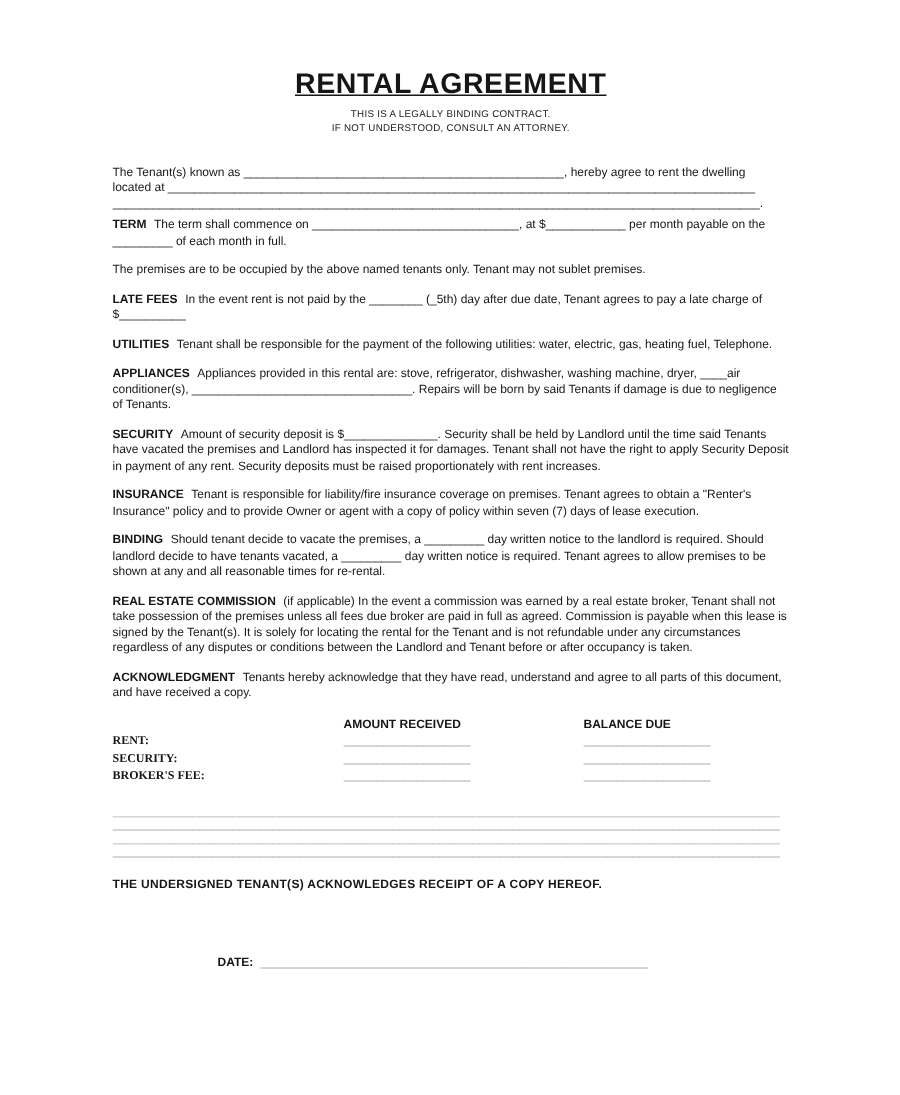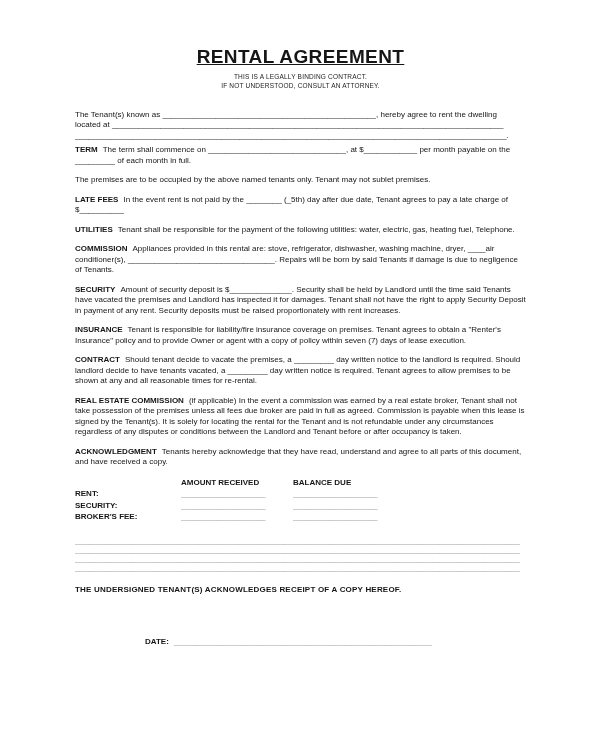--- a/index.html
+++ b/index.html
@@ -27,23 +27,23 @@
     font-size:8px; line-height:10.5px;
   }
   .line { white-space:nowrap; overflow:hidden; }
   .intro { margin-bottom:4px; }
   .occupancy { margin-bottom:11px; }
   .section { margin-bottom:9px; }
   .lbl { font-weight:bold; margin-right:5px; }
   .lbl0 { font-weight:bold; }
 
   .pay-table { margin-top:3px; margin-bottom:13px; }
-  .pt-row { display:grid; grid-template-columns:106px 112px auto; line-height:11.5px; }
+  .pt-row { display:grid; grid-template-columns:106px 112px auto; line-height:11.5px;gap:48px; }
   .pt-head span { font-weight:bold; }
-  .pt-label { font-weight:bold; }
+  .pt-label { font-weight:bold;font-family:Liberation Serif, serif; }
   .pt-blank { color:#9a9a9a; white-space:nowrap; overflow:hidden; }
 
   .blanks { margin-bottom:13px; }
   .blank-line { color:#9a9a9a; white-space:nowrap; overflow:hidden; line-height:9px; }
 
   .undersigned { font-weight:bold; text-align:left; margin-bottom:15px; letter-spacing:0.2px; }
   .date-line { margin-left:70px; margin-bottom:24px; white-space:nowrap; overflow:hidden;margin-top:42px; }
   .date-blank { color:#9a9a9a; }
   .sig-line { display:flex; white-space:nowrap; overflow:hidden; }
   .sig-group.tenant { }
@@ -73,33 +73,33 @@
 
   <div class="section">
     <span class="lbl">LATE FEES</span><span>In the event rent is not paid by the ________ (_5th) day after due date, Tenant agrees to pay a late charge of $__________</span>
   </div>
 
   <div class="section">
     <span class="lbl">UTILITIES</span><span>Tenant shall be responsible for the payment of the following utilities: water, electric, gas, heating fuel, Telephone.</span>
   </div>
 
   <div class="section">
-    <span class="lbl">COMMISSION</span><span>Appliances provided in this rental are: stove, refrigerator, dishwasher, washing machine, dryer, ____air conditioner(s), _________________________________. Repairs will be born by said Tenants if damage is due to negligence of Tenants.</span>
+    <span class="lbl">APPLIANCES</span><span>Appliances provided in this rental are: stove, refrigerator, dishwasher, washing machine, dryer, ____air conditioner(s), _________________________________. Repairs will be born by said Tenants if damage is due to negligence of Tenants.</span>
   </div>
 
   <div class="section">
     <span class="lbl">SECURITY</span><span>Amount of security deposit is $______________. Security shall be held by Landlord until the time said Tenants have vacated the premises and Landlord has inspected it for damages. Tenant shall not have the right to apply Security Deposit in payment of any rent. Security deposits must be raised proportionately with rent increases.</span>
   </div>
 
   <div class="section">
     <span class="lbl">INSURANCE</span><span>Tenant is responsible for liability/fire insurance coverage on premises. Tenant agrees to obtain a "Renter's Insurance" policy and to provide Owner or agent with a copy of policy within seven (7) days of lease execution.</span>
   </div>
 
   <div class="section">
-    <span class="lbl">CONTRACT</span><span>Should tenant decide to vacate the premises, a _________ day written notice to the landlord is required. Should landlord decide to have tenants vacated, a _________ day written notice is required. Tenant agrees to allow premises to be shown at any and all reasonable times for re-rental.</span>
+    <span class="lbl">BINDING</span><span>Should tenant decide to vacate the premises, a _________ day written notice to the landlord is required. Should landlord decide to have tenants vacated, a _________ day written notice is required. Tenant agrees to allow premises to be shown at any and all reasonable times for re-rental.</span>
   </div>
 
   <div class="section">
     <span class="lbl">REAL ESTATE COMMISSION</span><span>(if applicable) In the event a commission was earned by a real estate broker, Tenant shall not take possession of the premises unless all fees due broker are paid in full as agreed. Commission is payable when this lease is signed by the Tenant(s). It is solely for locating the rental for the Tenant and is not refundable under any circumstances regardless of any disputes or conditions between the Landlord and Tenant before or after occupancy is taken.</span>
   </div>
 
   <div class="section">
     <span class="lbl">ACKNOWLEDGMENT</span><span>Tenants hereby acknowledge that they have read, understand and agree to all parts of this document, and have received a copy.</span>
   </div>
 

